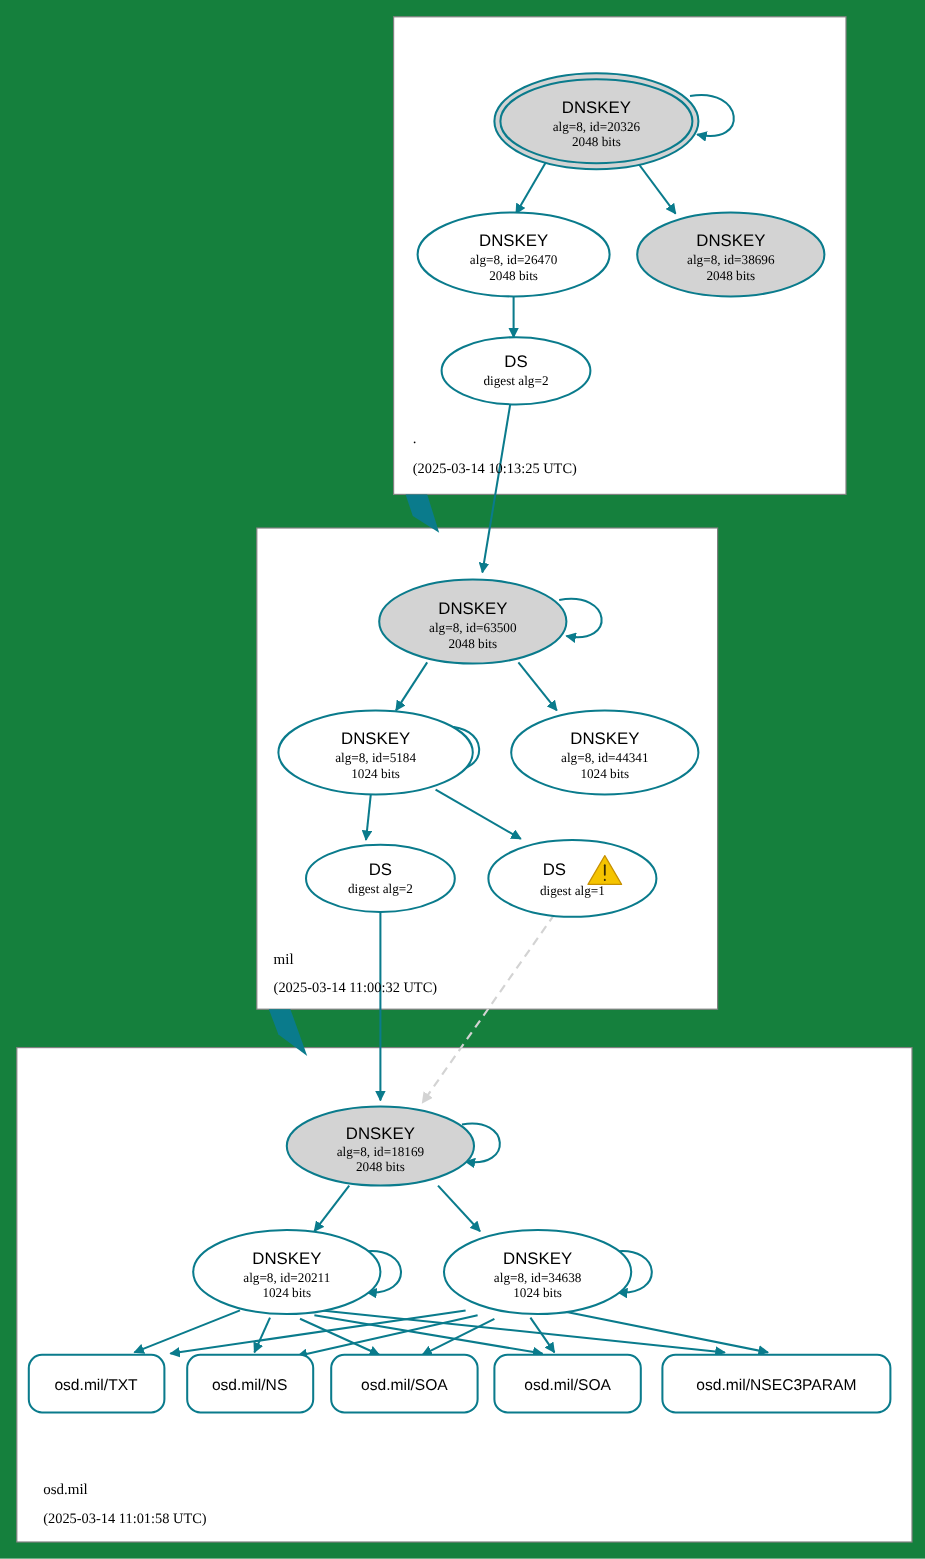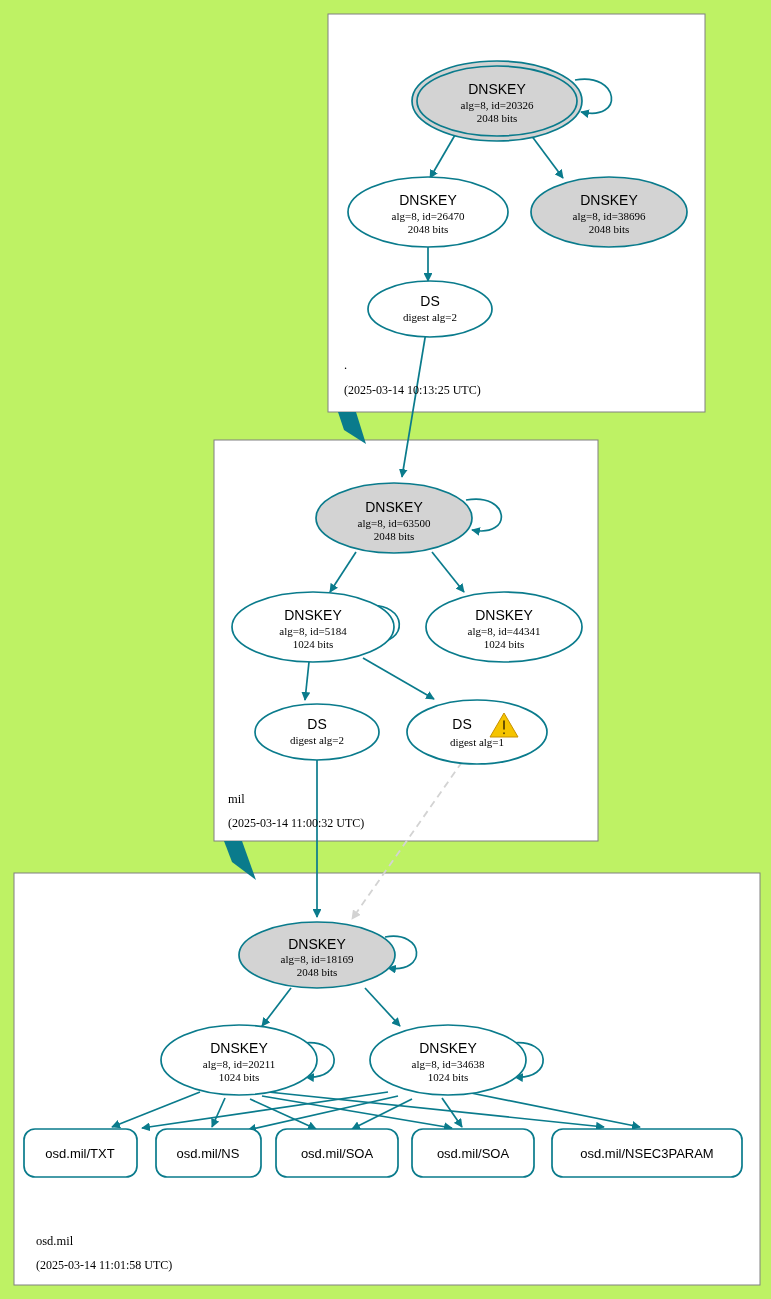--- a/index.html
+++ b/index.html
@@ -7,21 +7,21 @@
     padding: 0;
     background: #ffffff;
   }
   body {
     font-family: "Liberation Sans", sans-serif;
   }
   #canvas {
     position: relative;
     width: 771px;
     height: 1299px;
-    background: #bef264;
+    background: #15803d;
     overflow: hidden;
   }
   svg#diagram {
     display: block;
     width: 771px;
     height: 1299px;
   }
   .zone-box {
     fill: #ffffff;
     stroke: #808080;

